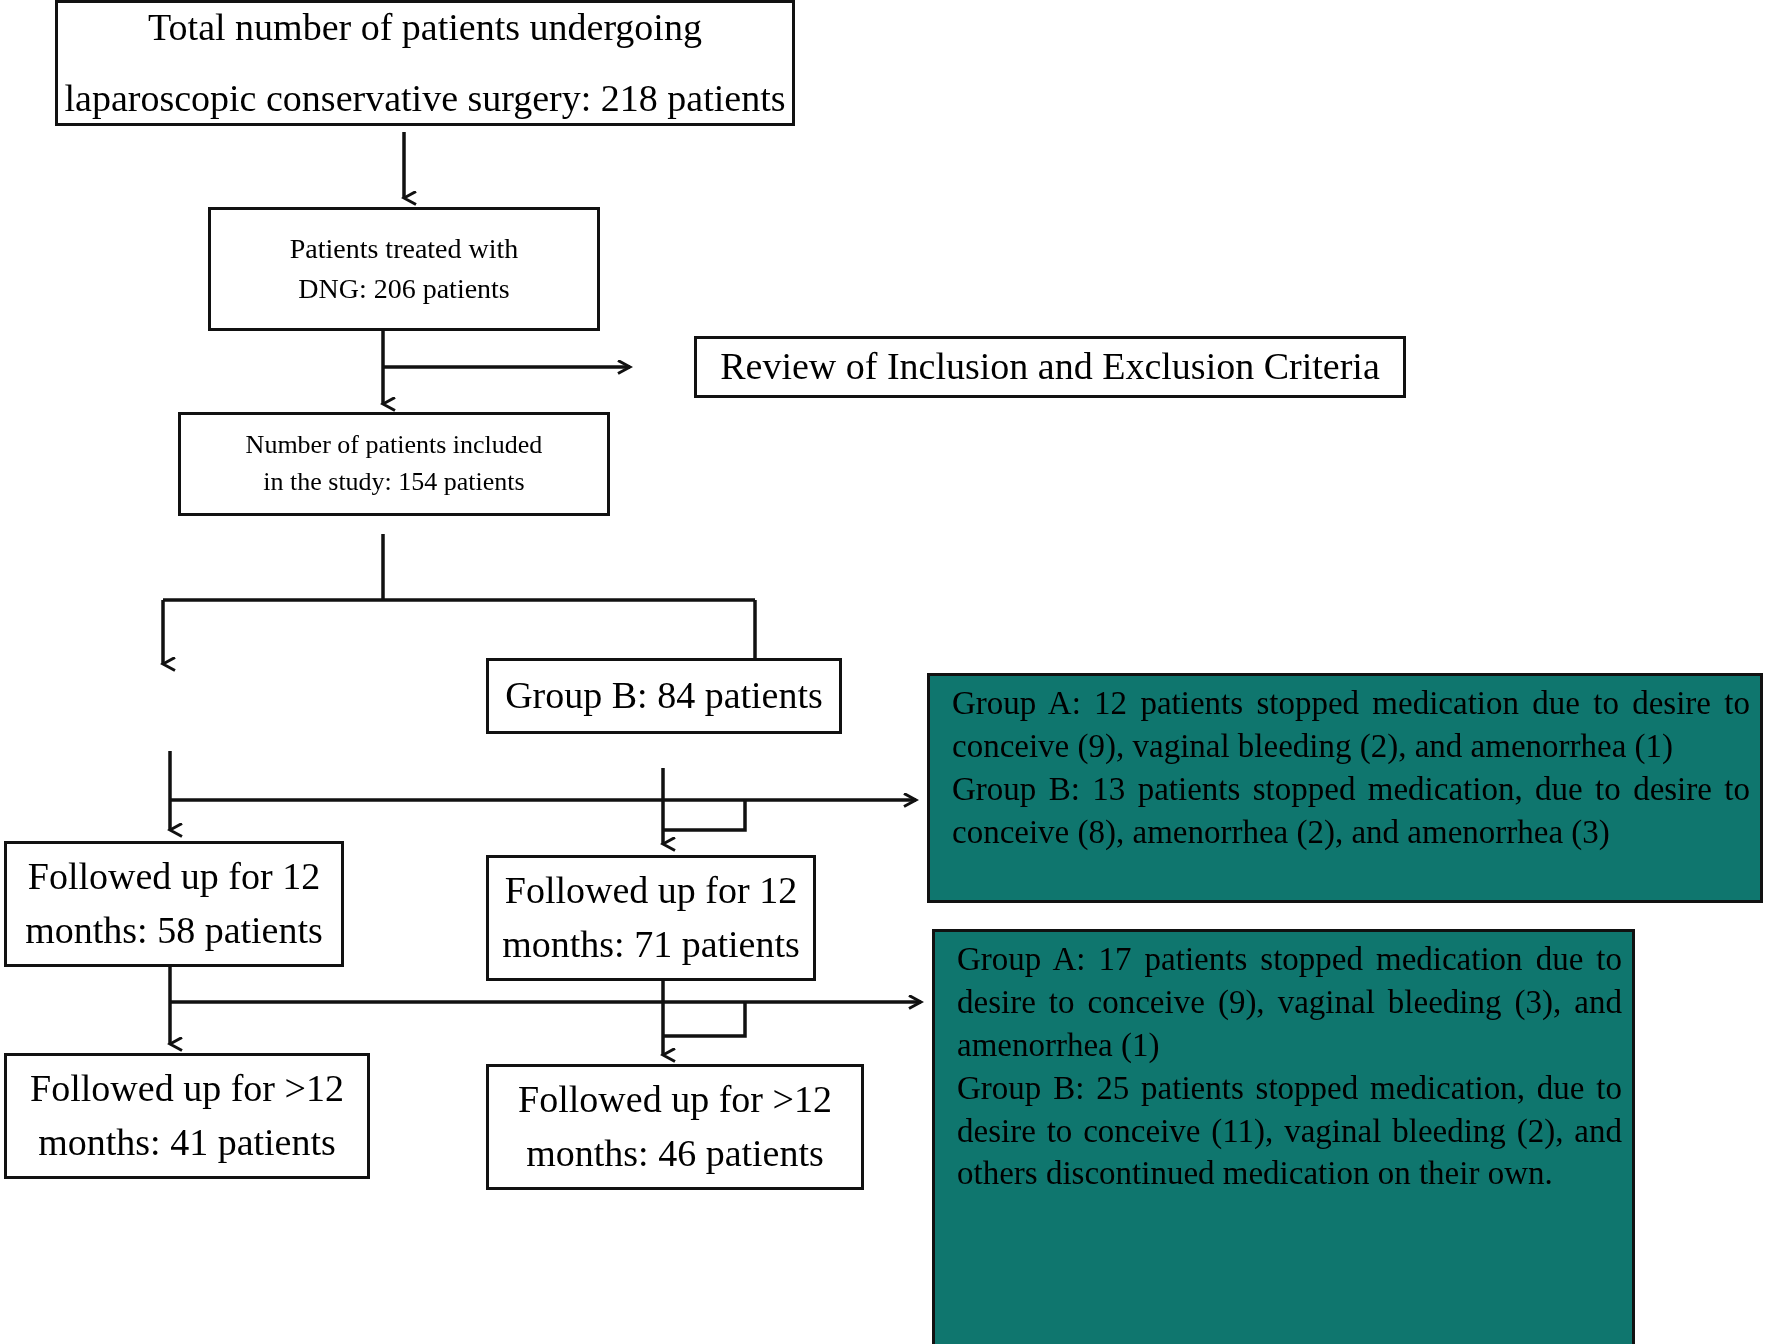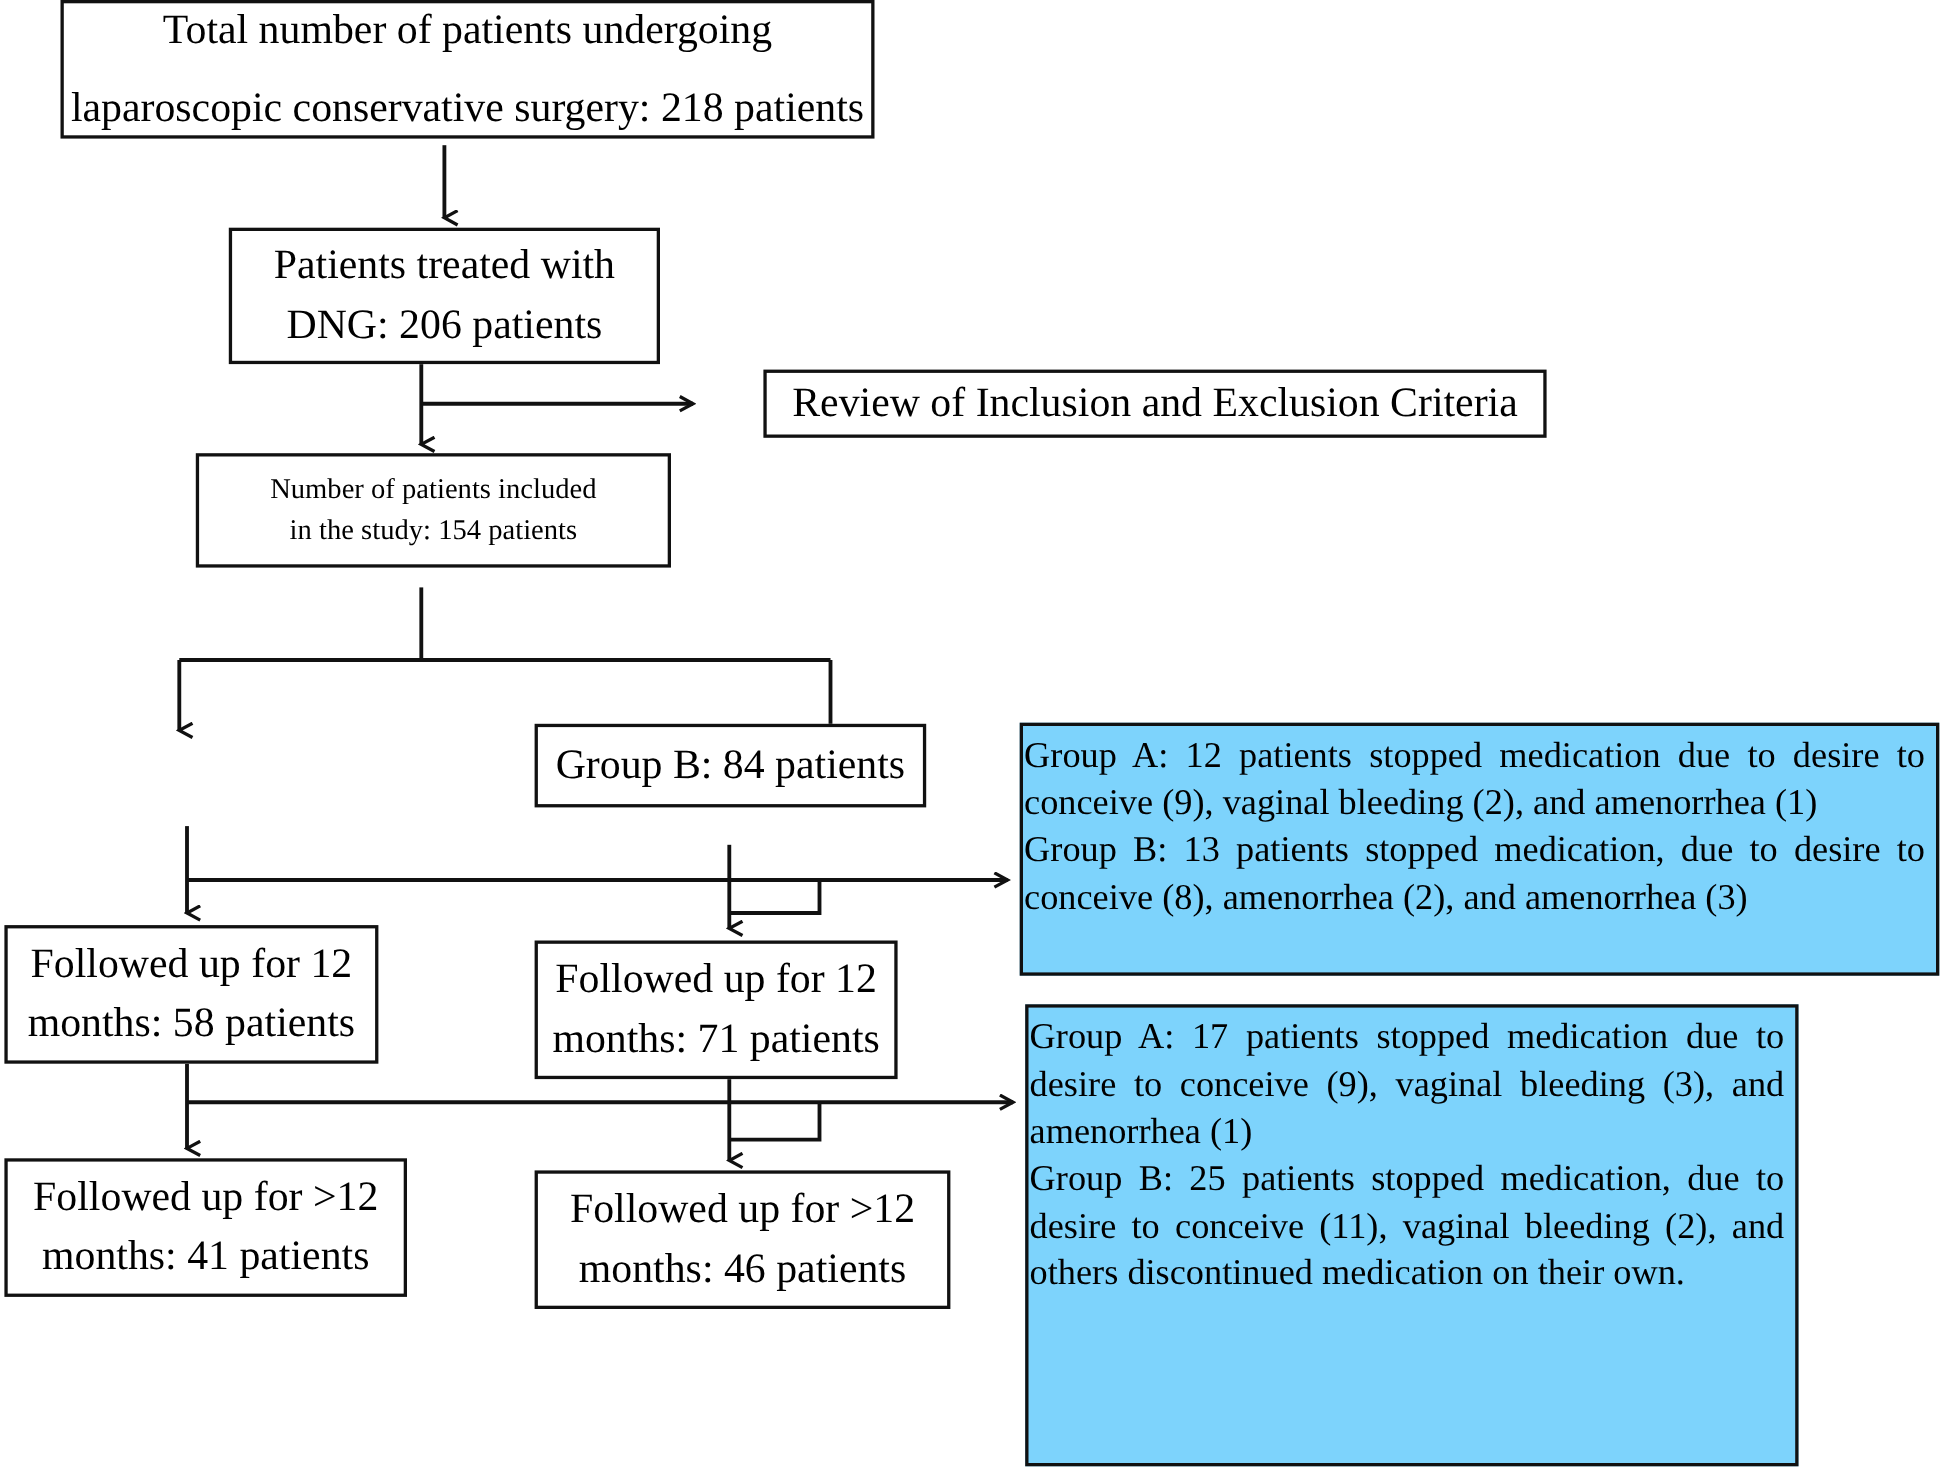--- a/index.html
+++ b/index.html
@@ -38,33 +38,34 @@
     z-index: 2;
   }
   .node .line {
     display: block;
     white-space: nowrap;
   }
   .note {
     position: absolute;
     box-sizing: border-box;
     border: 3px solid #111111;
-    background: #7dd3fc;
+    background: #0f766e;
     text-align: justify;
     text-align-last: left;
     line-height: 1.30;
     z-index: 2;
-    padding: 6px 10px 6px 1px;
+    padding: 6px 10px 6px 22px;
+    margin-top: 16px;
   }
   .note p {
     margin: 0;
   }
   
   #node-total      { left: 55px;   top: 0;     width: 740px;  height: 126px; font-size: 38px; gap: 17px; }
-  #node-dng        { left: 208px;  top: 207px;   width: 392px;  height: 124px; font-size: 38px; }
+  #node-dng        { left: 208px;  top: 207px;   width: 392px;  height: 124px; font-size: 28px; }
   #node-review     { left: 694px;  top: 336px;   width: 712px;  height: 62px;  font-size: 38px; }
   #node-included   { left: 178px;  top: 412px;   width: 432px;  height: 104px; font-size: 26px; }
   #node-groupa     { left: 4px;    top: 675px;   width: 322px;  height: 76px;  font-size: 38px; }
   #node-groupb     { left: 486px;  top: 658px;   width: 356px;  height: 76px;  font-size: 38px; }
   #node-fua12      { left: 4px;    top: 841px;   width: 340px;  height: 126px; font-size: 38px; }
   #node-fub12      { left: 486px;  top: 855px;   width: 330px;  height: 126px; font-size: 38px; }
   #node-fua12plus  { left: 4px;    top: 1053px;  width: 366px;  height: 126px; font-size: 38px; }
   #node-fub12plus  { left: 486px;  top: 1064px;  width: 378px;  height: 126px; font-size: 38px; }
   #note-12mo       { left: 927px;  top: 657px;   width: 836px;  height: 230px; font-size: 33px; }
   #note-gt12mo     { left: 932px;  top: 913px;   width: 703px;  height: 420px; font-size: 33px; }

